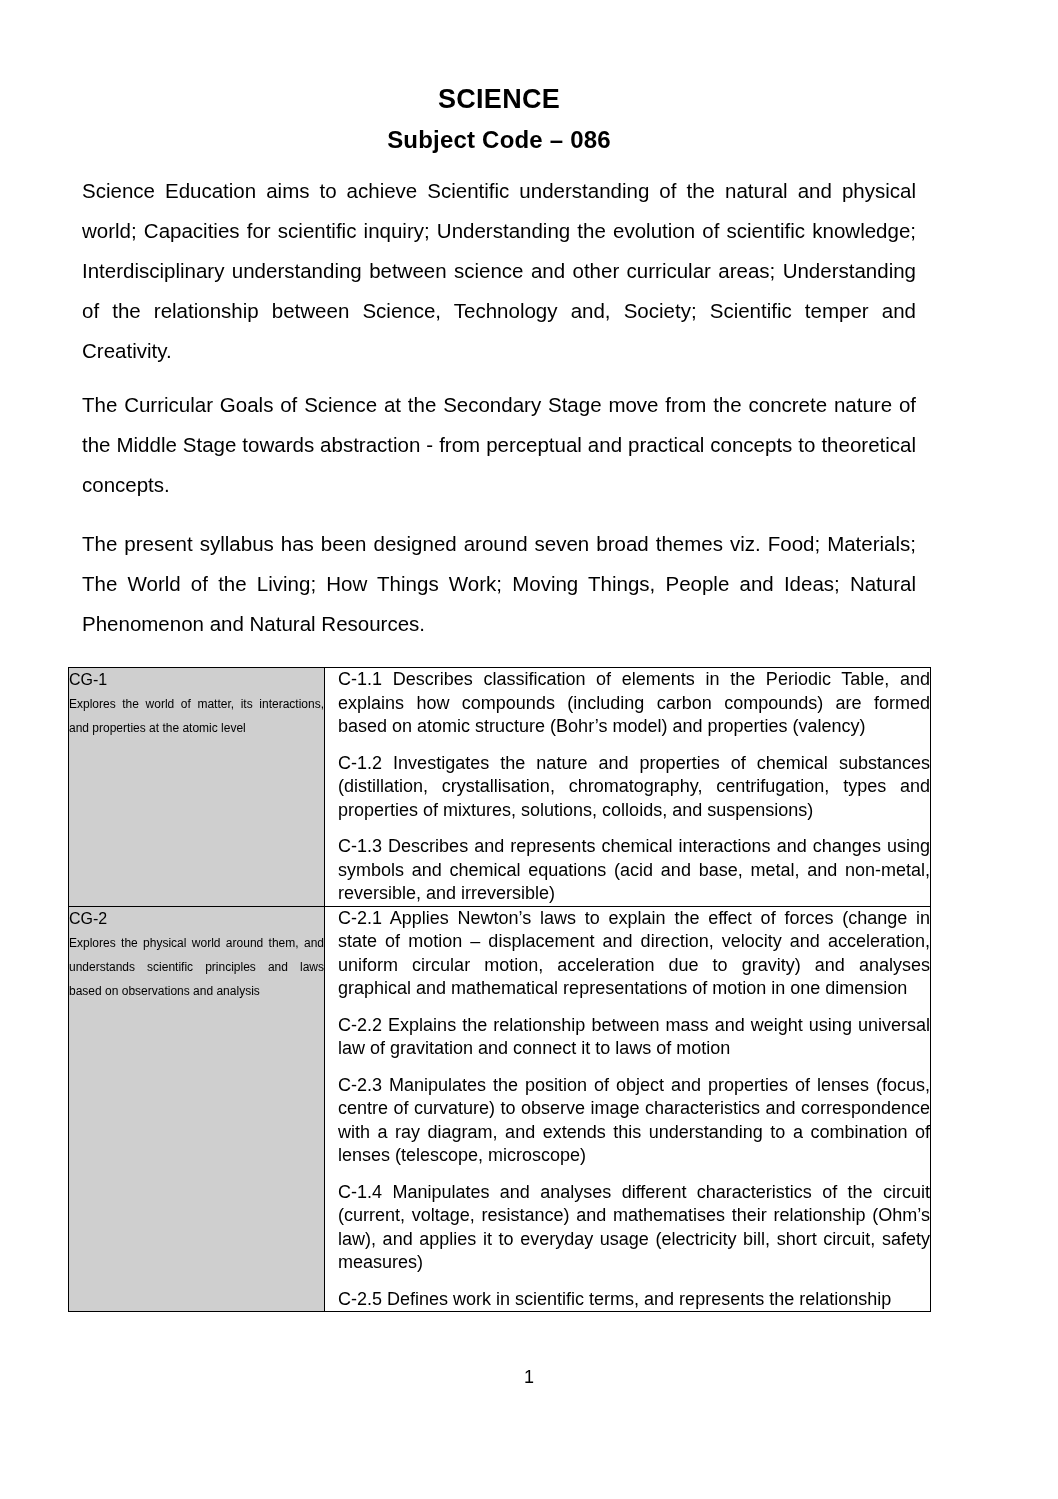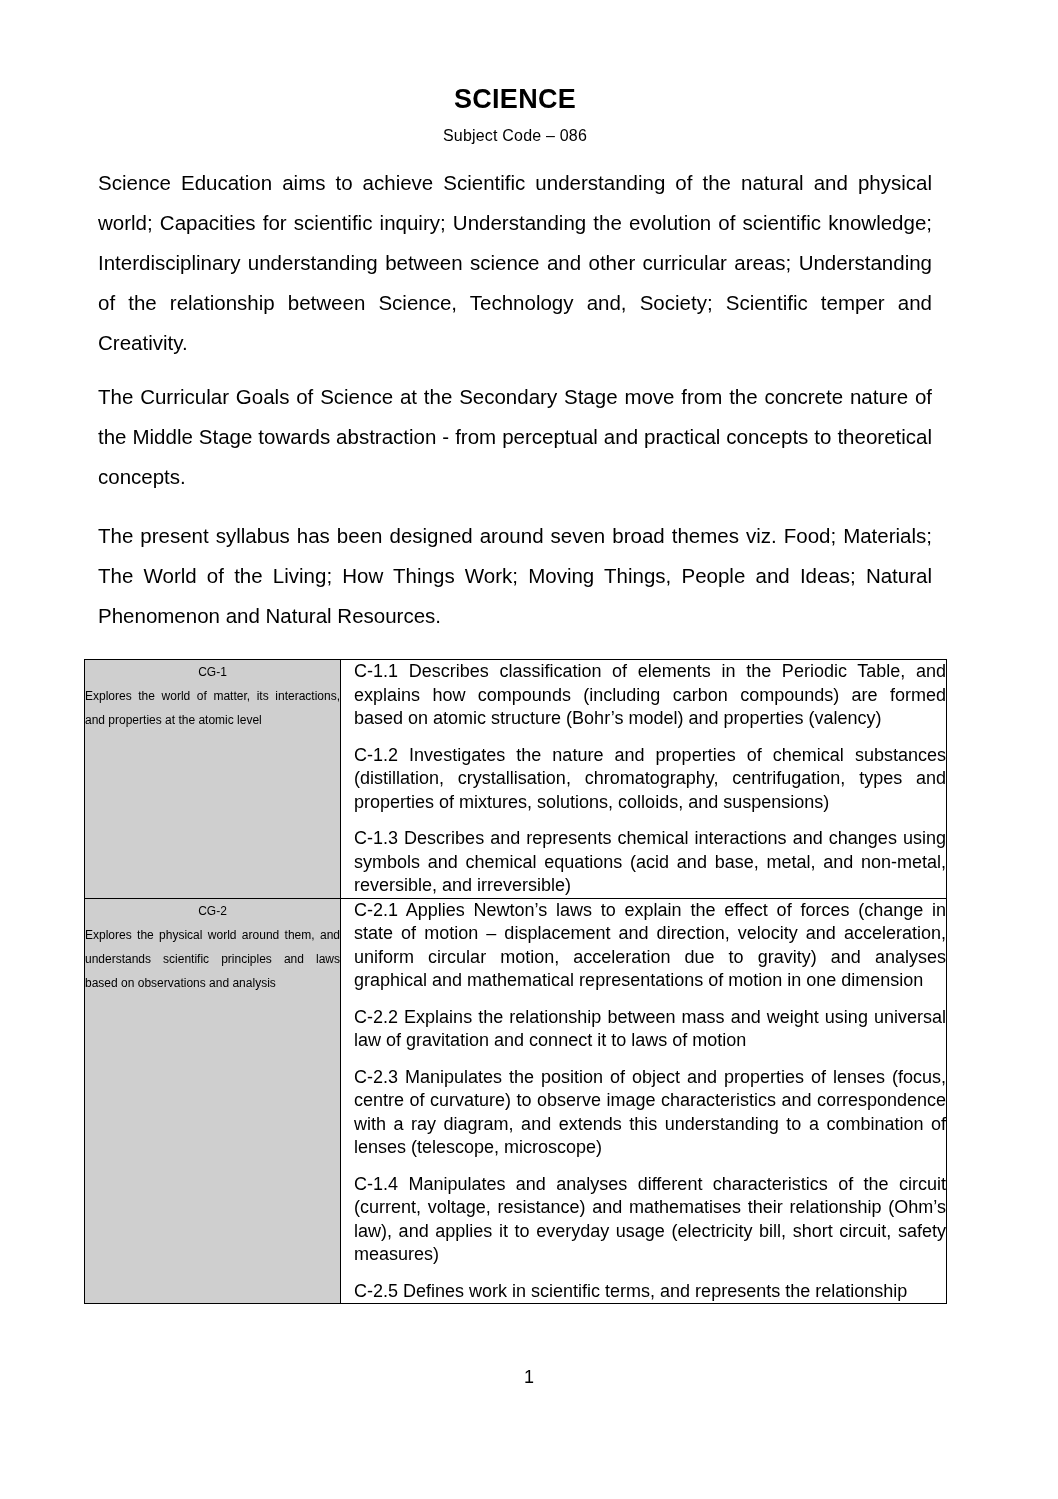--- a/index.html
+++ b/index.html
@@ -16,39 +16,39 @@
     position: relative;
     width: 1058px;
     height: 1499px;
     margin: 0 auto;
     background: #ffffff;
     box-sizing: border-box;
     overflow: hidden;
   }
   .content {
     position: absolute;
-    left: 84px;
+    left: 68px;
     top: 0;
     width: 862px;
   }
 
   
   .doc-title {
     text-align: center;
     font-weight: bold;
     font-size: 27px;
     line-height: 1.0;
     margin: 0;
     padding-top: 86px;
     letter-spacing: 0.3px;
   }
   .doc-subtitle {
     text-align: center;
-    font-weight: normal;
-    font-size: 16px;
+    font-weight: bold;
+    font-size: 24px;
     line-height: 1.0;
     margin: 0;
     padding-top: 15px;
     letter-spacing: 0.2px;
   }
   .doc-subtitle2 {
     text-align: center;
     font-weight: bold;
     font-size: 20px;
     line-height: 1.0;
@@ -82,23 +82,23 @@
     padding: 0;
   }
   .cg-col-left  { width: 256px; }
   .cg-col-right { width: 606px; }
 
   .cell-goal {
     background: #cfcfcf;
     padding: 12px 12px 12px 11px;
   }
   .cell-goal .goal-id {
-    font-size: 12px;
+    font-size: 16px;
     line-height: 24px;
-    text-align: center;
+    text-align: left;
   }
   .cell-goal .goal-desc {
     font-size: 12px;
     line-height: 24px;
     text-align: justify;
     text-align-last: left;
   }
 
   .cell-comp {
     background: #ffffff;

